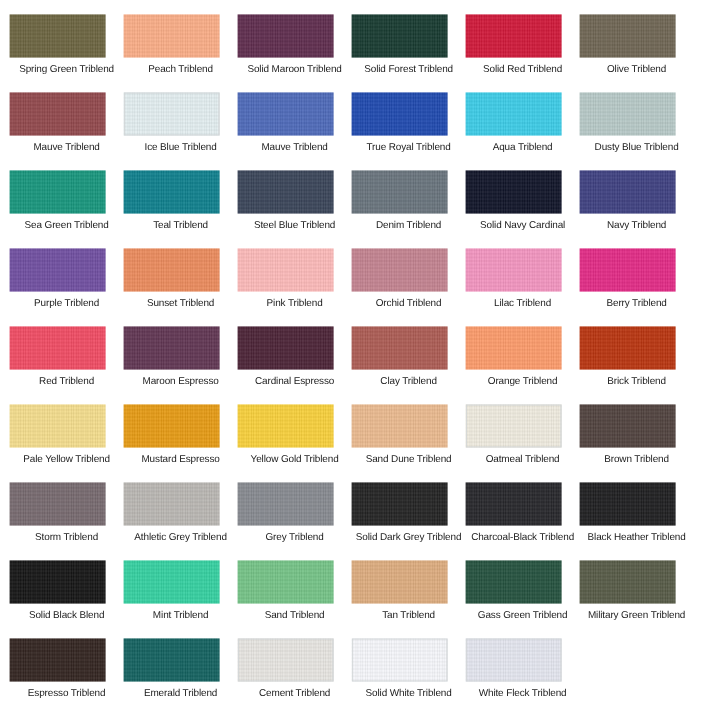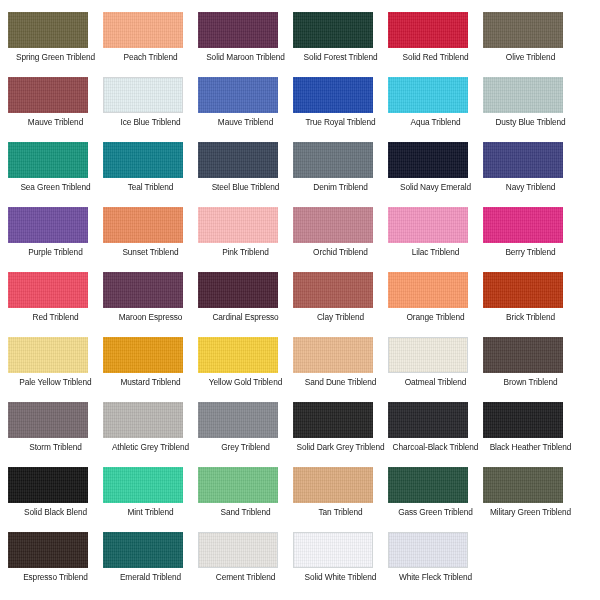--- a/index.html
+++ b/index.html
@@ -115,21 +115,21 @@
     <div class="swatch-cell">
       <div class="swatch-chip" style="background-image: repeating-linear-gradient(90deg, rgba(255, 255, 255, 0.055) 0px, rgba(255, 255, 255, 0.055) 1px, rgba(0, 0, 0, 0.043) 1px, rgba(0, 0, 0, 0.043) 2px), repeating-linear-gradient(0deg, rgba(255, 255, 255, 0.035) 0px, rgba(255, 255, 255, 0.035) 1px, rgba(0, 0, 0, 0.03) 1px, rgba(0, 0, 0, 0.03) 2px), linear-gradient(rgb(57, 68, 88), rgb(57, 68, 88));"></div>
       <div class="swatch-label">Steel Blue Triblend</div>
     </div>
     <div class="swatch-cell">
       <div class="swatch-chip" style="background-image: repeating-linear-gradient(90deg, rgba(255, 255, 255, 0.055) 0px, rgba(255, 255, 255, 0.055) 1px, rgba(0, 0, 0, 0.043) 1px, rgba(0, 0, 0, 0.043) 2px), repeating-linear-gradient(0deg, rgba(255, 255, 255, 0.035) 0px, rgba(255, 255, 255, 0.035) 1px, rgba(0, 0, 0, 0.03) 1px, rgba(0, 0, 0, 0.03) 2px), linear-gradient(rgb(104, 115, 124), rgb(104, 115, 124));"></div>
       <div class="swatch-label">Denim Triblend</div>
     </div>
     <div class="swatch-cell">
       <div class="swatch-chip" style="background-image: repeating-linear-gradient(90deg, rgba(255, 255, 255, 0.055) 0px, rgba(255, 255, 255, 0.055) 1px, rgba(0, 0, 0, 0.043) 1px, rgba(0, 0, 0, 0.043) 2px), repeating-linear-gradient(0deg, rgba(255, 255, 255, 0.035) 0px, rgba(255, 255, 255, 0.035) 1px, rgba(0, 0, 0, 0.03) 1px, rgba(0, 0, 0, 0.03) 2px), linear-gradient(rgb(16, 20, 40), rgb(16, 20, 40));"></div>
-      <div class="swatch-label">Solid Navy Emerald</div>
+      <div class="swatch-label">Solid Navy Cardinal</div>
     </div>
     <div class="swatch-cell">
       <div class="swatch-chip" style="background-image: repeating-linear-gradient(90deg, rgba(255, 255, 255, 0.055) 0px, rgba(255, 255, 255, 0.055) 1px, rgba(0, 0, 0, 0.043) 1px, rgba(0, 0, 0, 0.043) 2px), repeating-linear-gradient(0deg, rgba(255, 255, 255, 0.035) 0px, rgba(255, 255, 255, 0.035) 1px, rgba(0, 0, 0, 0.03) 1px, rgba(0, 0, 0, 0.03) 2px), linear-gradient(rgb(62, 64, 128), rgb(62, 64, 128));"></div>
       <div class="swatch-label">Navy Triblend</div>
     </div>
     <div class="swatch-cell">
       <div class="swatch-chip" style="background-image: repeating-linear-gradient(90deg, rgba(255, 255, 255, 0.055) 0px, rgba(255, 255, 255, 0.055) 1px, rgba(0, 0, 0, 0.043) 1px, rgba(0, 0, 0, 0.043) 2px), repeating-linear-gradient(0deg, rgba(255, 255, 255, 0.035) 0px, rgba(255, 255, 255, 0.035) 1px, rgba(0, 0, 0, 0.03) 1px, rgba(0, 0, 0, 0.03) 2px), linear-gradient(rgb(111, 78, 160), rgb(111, 78, 160));"></div>
       <div class="swatch-label">Purple Triblend</div>
     </div>
     <div class="swatch-cell">
@@ -175,21 +175,21 @@
     <div class="swatch-cell">
       <div class="swatch-chip" style="background-image: repeating-linear-gradient(90deg, rgba(255, 255, 255, 0.055) 0px, rgba(255, 255, 255, 0.055) 1px, rgba(0, 0, 0, 0.043) 1px, rgba(0, 0, 0, 0.043) 2px), repeating-linear-gradient(0deg, rgba(255, 255, 255, 0.035) 0px, rgba(255, 255, 255, 0.035) 1px, rgba(0, 0, 0, 0.03) 1px, rgba(0, 0, 0, 0.03) 2px), linear-gradient(rgb(184, 52, 15), rgb(184, 52, 15));"></div>
       <div class="swatch-label">Brick Triblend</div>
     </div>
     <div class="swatch-cell">
       <div class="swatch-chip" style="background-image: repeating-linear-gradient(90deg, rgba(255, 255, 255, 0.055) 0px, rgba(255, 255, 255, 0.055) 1px, rgba(0, 0, 0, 0.043) 1px, rgba(0, 0, 0, 0.043) 2px), repeating-linear-gradient(0deg, rgba(255, 255, 255, 0.035) 0px, rgba(255, 255, 255, 0.035) 1px, rgba(0, 0, 0, 0.03) 1px, rgba(0, 0, 0, 0.03) 2px), linear-gradient(rgb(243, 220, 140), rgb(243, 220, 140));"></div>
       <div class="swatch-label">Pale Yellow Triblend</div>
     </div>
     <div class="swatch-cell">
       <div class="swatch-chip" style="background-image: repeating-linear-gradient(90deg, rgba(255, 255, 255, 0.055) 0px, rgba(255, 255, 255, 0.055) 1px, rgba(0, 0, 0, 0.043) 1px, rgba(0, 0, 0, 0.043) 2px), repeating-linear-gradient(0deg, rgba(255, 255, 255, 0.035) 0px, rgba(255, 255, 255, 0.035) 1px, rgba(0, 0, 0, 0.03) 1px, rgba(0, 0, 0, 0.03) 2px), linear-gradient(rgb(229, 154, 20), rgb(229, 154, 20));"></div>
-      <div class="swatch-label">Mustard Triblend</div>
+      <div class="swatch-label">Mustard Espresso</div>
     </div>
     <div class="swatch-cell">
       <div class="swatch-chip" style="background-image: repeating-linear-gradient(90deg, rgba(255, 255, 255, 0.055) 0px, rgba(255, 255, 255, 0.055) 1px, rgba(0, 0, 0, 0.043) 1px, rgba(0, 0, 0, 0.043) 2px), repeating-linear-gradient(0deg, rgba(255, 255, 255, 0.035) 0px, rgba(255, 255, 255, 0.035) 1px, rgba(0, 0, 0, 0.03) 1px, rgba(0, 0, 0, 0.03) 2px), linear-gradient(rgb(247, 207, 59), rgb(247, 207, 59));"></div>
       <div class="swatch-label">Yellow Gold Triblend</div>
     </div>
     <div class="swatch-cell">
       <div class="swatch-chip" style="background-image: repeating-linear-gradient(90deg, rgba(255, 255, 255, 0.055) 0px, rgba(255, 255, 255, 0.055) 1px, rgba(0, 0, 0, 0.043) 1px, rgba(0, 0, 0, 0.043) 2px), repeating-linear-gradient(0deg, rgba(255, 255, 255, 0.035) 0px, rgba(255, 255, 255, 0.035) 1px, rgba(0, 0, 0, 0.03) 1px, rgba(0, 0, 0, 0.03) 2px), linear-gradient(rgb(233, 185, 142), rgb(233, 185, 142));"></div>
       <div class="swatch-label">Sand Dune Triblend</div>
     </div>
     <div class="swatch-cell">

